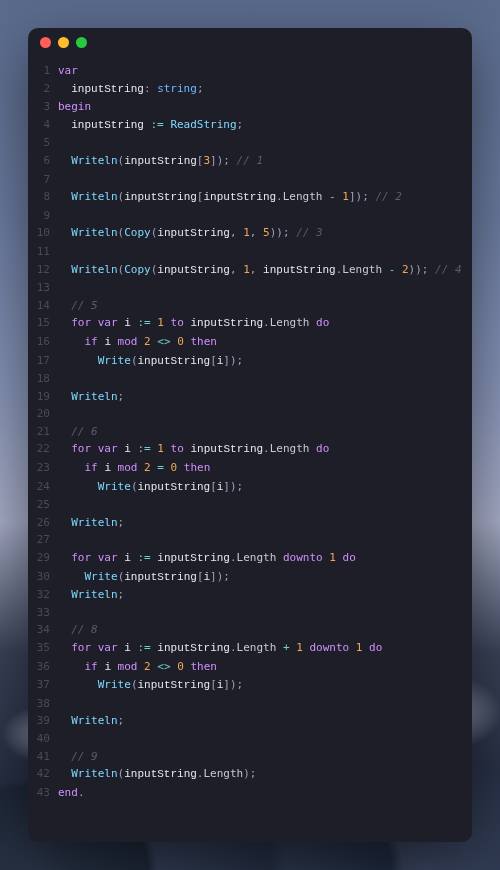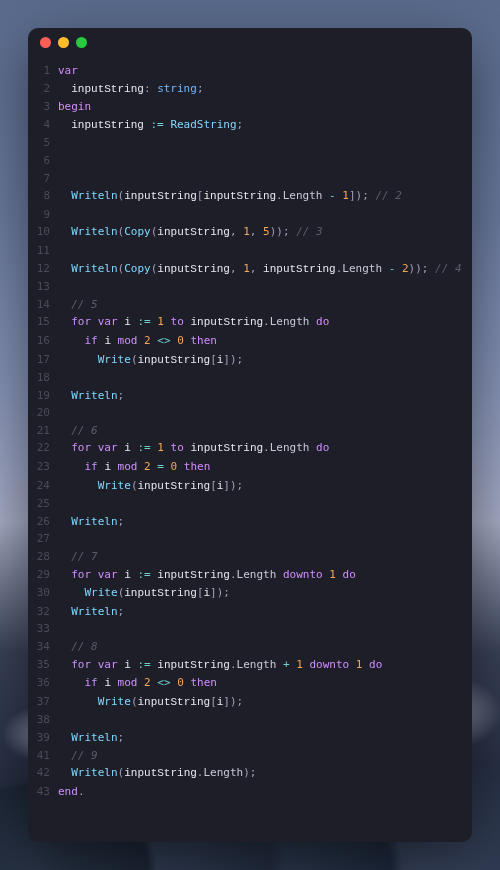--- a/index.html
+++ b/index.html
@@ -96,21 +96,21 @@
     <div class="dot red"></div>
     <div class="dot yellow"></div>
     <div class="dot green"></div>
   </div>
   <div class="code-area" id="code-area">
       <div class="line"><span class="gutter">1</span><span class="code"><span class="kw">var</span></span></div>
       <div class="line"><span class="gutter">2</span><span class="code"><span>  </span><span class="ident">inputString</span><span class="punct">: </span><span class="type">string</span><span class="punct">;</span></span></div>
       <div class="line"><span class="gutter">3</span><span class="code"><span class="kw">begin</span></span></div>
       <div class="line"><span class="gutter">4</span><span class="code"><span>  </span><span class="ident">inputString</span><span class="punct"> </span><span class="op">:=</span><span class="punct"> </span><span class="func">ReadString</span><span class="punct">;</span></span></div>
       <div class="line"><span class="gutter">5</span><span class="code"></span></div>
-      <div class="line"><span class="gutter">6</span></div>
+      <div class="line"><span class="gutter">6</span><span class="code"><span>  </span><span class="func">Writeln</span><span class="punct">(</span><span class="ident">inputString</span><span class="punct">[</span><span class="num">3</span><span class="punct">]); </span><span class="comment">// 1</span></span></div>
       <div class="line"><span class="gutter">7</span><span class="code"></span></div>
       <div class="line"><span class="gutter">8</span><span class="code"><span>  </span><span class="func">Writeln</span><span class="punct">(</span><span class="ident">inputString</span><span class="punct">[</span><span class="ident">inputString</span><span class="punct">.</span><span class="prop">Length</span><span class="punct"> </span><span class="op">-</span><span class="punct"> </span><span class="num">1</span><span class="punct">]); </span><span class="comment">// 2</span></span></div>
       <div class="line"><span class="gutter">9</span><span class="code"></span></div>
       <div class="line"><span class="gutter">10</span><span class="code"><span>  </span><span class="func">Writeln</span><span class="punct">(</span><span class="func">Copy</span><span class="punct">(</span><span class="ident">inputString</span><span class="punct">, </span><span class="num">1</span><span class="punct">, </span><span class="num">5</span><span class="punct">)); </span><span class="comment">// 3</span></span></div>
       <div class="line"><span class="gutter">11</span><span class="code"></span></div>
       <div class="line"><span class="gutter">12</span><span class="code"><span>  </span><span class="func">Writeln</span><span class="punct">(</span><span class="func">Copy</span><span class="punct">(</span><span class="ident">inputString</span><span class="punct">, </span><span class="num">1</span><span class="punct">, </span><span class="ident">inputString</span><span class="punct">.</span><span class="prop">Length</span><span class="punct"> </span><span class="op">-</span><span class="punct"> </span><span class="num">2</span><span class="punct">)); </span><span class="comment">// 4</span></span></div>
       <div class="line"><span class="gutter">13</span><span class="code"></span></div>
       <div class="line"><span class="gutter">14</span><span class="code"><span>  </span><span class="comment">// 5</span></span></div>
       <div class="line"><span class="gutter">15</span><span class="code"><span>  </span><span class="kw">for</span><span> </span><span class="kw">var</span><span> </span><span class="ident">i</span><span class="punct"> </span><span class="op">:=</span><span class="punct"> </span><span class="num">1</span><span> </span><span class="kw">to</span><span> </span><span class="ident">inputString</span><span class="punct">.</span><span class="prop">Length</span><span> </span><span class="kw">do</span></span></div>
       <div class="line"><span class="gutter">16</span><span class="code"><span>    </span><span class="kw">if</span><span> </span><span class="ident">i</span><span> </span><span class="kw">mod</span><span> </span><span class="num">2</span><span> </span><span class="op">&lt;&gt;</span><span> </span><span class="num">0</span><span> </span><span class="kw">then</span></span></div>
@@ -118,28 +118,28 @@
       <div class="line"><span class="gutter">18</span><span class="code"></span></div>
       <div class="line"><span class="gutter">19</span><span class="code"><span>  </span><span class="func">Writeln</span><span class="punct">;</span></span></div>
       <div class="line"><span class="gutter">20</span><span class="code"></span></div>
       <div class="line"><span class="gutter">21</span><span class="code"><span>  </span><span class="comment">// 6</span></span></div>
       <div class="line"><span class="gutter">22</span><span class="code"><span>  </span><span class="kw">for</span><span> </span><span class="kw">var</span><span> </span><span class="ident">i</span><span class="punct"> </span><span class="op">:=</span><span class="punct"> </span><span class="num">1</span><span> </span><span class="kw">to</span><span> </span><span class="ident">inputString</span><span class="punct">.</span><span class="prop">Length</span><span> </span><span class="kw">do</span></span></div>
       <div class="line"><span class="gutter">23</span><span class="code"><span>    </span><span class="kw">if</span><span> </span><span class="ident">i</span><span> </span><span class="kw">mod</span><span> </span><span class="num">2</span><span> </span><span class="op">=</span><span> </span><span class="num">0</span><span> </span><span class="kw">then</span></span></div>
       <div class="line"><span class="gutter">24</span><span class="code"><span>      </span><span class="func">Write</span><span class="punct">(</span><span class="ident">inputString</span><span class="punct">[</span><span class="ident">i</span><span class="punct">]);</span></span></div>
       <div class="line"><span class="gutter">25</span><span class="code"></span></div>
       <div class="line"><span class="gutter">26</span><span class="code"><span>  </span><span class="func">Writeln</span><span class="punct">;</span></span></div>
       <div class="line"><span class="gutter">27</span><span class="code"></span></div>
-      <div class="line"><span class="gutter">28</span><span class="code"><span>  </span><span class="comment">// 7</span></span></div>
       <div class="line"><span class="gutter">29</span><span class="code"><span>  </span><span class="kw">for</span><span> </span><span class="kw">var</span><span> </span><span class="ident">i</span><span class="punct"> </span><span class="op">:=</span><span class="punct"> </span><span class="ident">inputString</span><span class="punct">.</span><span class="prop">Length</span><span> </span><span class="kw">downto</span><span> </span><span class="num">1</span><span> </span><span class="kw">do</span></span></div>
       <div class="line"><span class="gutter">30</span><span class="code"><span>    </span><span class="func">Write</span><span class="punct">(</span><span class="ident">inputString</span><span class="punct">[</span><span class="ident">i</span><span class="punct">]);</span></span></div>
       <div class="line"><span class="gutter">32</span><span class="code"><span>  </span><span class="func">Writeln</span><span class="punct">;</span></span></div>
       <div class="line"><span class="gutter">33</span><span class="code"></span></div>
       <div class="line"><span class="gutter">34</span><span class="code"><span>  </span><span class="comment">// 8</span></span></div>
       <div class="line"><span class="gutter">35</span><span class="code"><span>  </span><span class="kw">for</span><span> </span><span class="kw">var</span><span> </span><span class="ident">i</span><span class="punct"> </span><span class="op">:=</span><span class="punct"> </span><span class="ident">inputString</span><span class="punct">.</span><span class="prop">Length</span><span class="punct"> </span><span class="op">+</span><span class="punct"> </span><span class="num">1</span><span> </span><span class="kw">downto</span><span> </span><span class="num">1</span><span> </span><span class="kw">do</span></span></div>
       <div class="line"><span class="gutter">36</span><span class="code"><span>    </span><span class="kw">if</span><span> </span><span class="ident">i</span><span> </span><span class="kw">mod</span><span> </span><span class="num">2</span><span> </span><span class="op">&lt;&gt;</span><span> </span><span class="num">0</span><span> </span><span class="kw">then</span></span></div>
       <div class="line"><span class="gutter">37</span><span class="code"><span>      </span><span class="func">Write</span><span class="punct">(</span><span class="ident">inputString</span><span class="punct">[</span><span class="ident">i</span><span class="punct">]);</span></span></div>
       <div class="line"><span class="gutter">38</span><span class="code"></span></div>
       <div class="line"><span class="gutter">39</span><span class="code"><span>  </span><span class="func">Writeln</span><span class="punct">;</span></span></div>
+      <div class="line"><span class="gutter">40</span><span class="code"></span></div>
       <div class="line"><span class="gutter">41</span><span class="code"><span>  </span><span class="comment">// 9</span></span></div>
       <div class="line"><span class="gutter">42</span><span class="code"><span>  </span><span class="func">Writeln</span><span class="punct">(</span><span class="ident">inputString</span><span class="punct">.</span><span class="prop">Length</span><span class="punct">);</span></span></div>
       <div class="line"><span class="gutter">43</span><span class="code"><span class="kw">end</span><span class="punct">.</span></span></div>
     </div>
 </div>
 
 </body></html>

